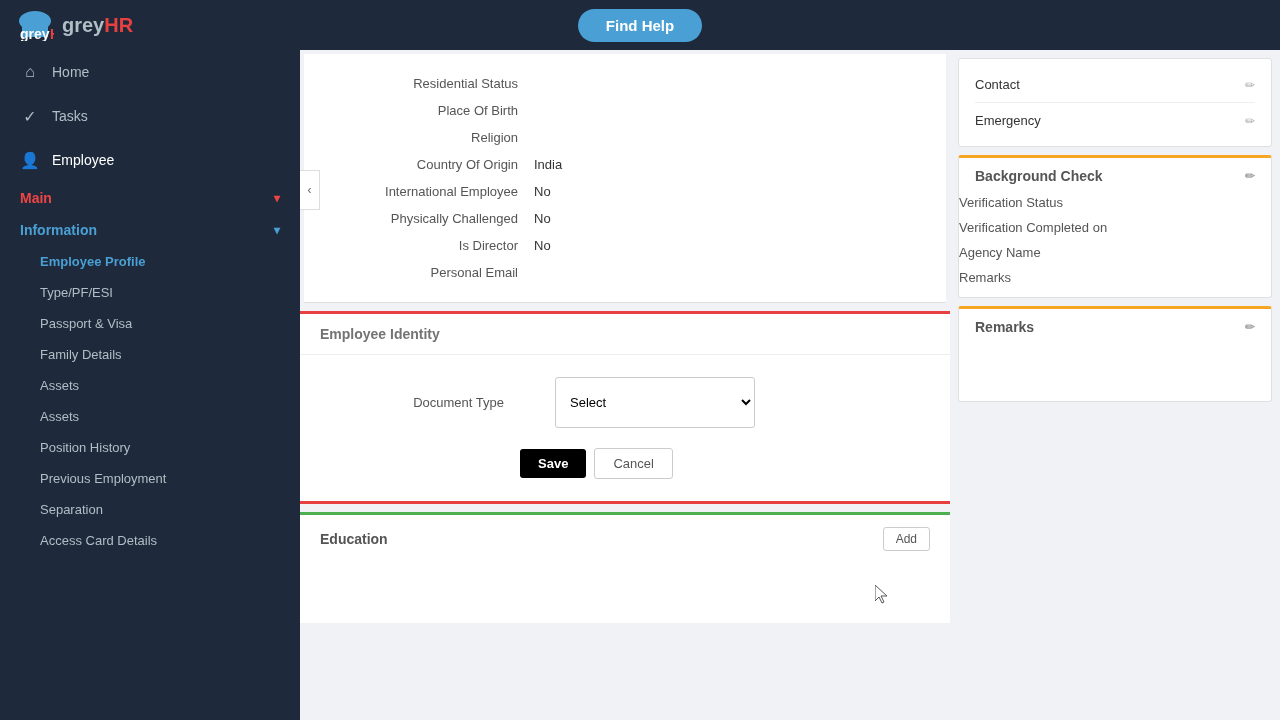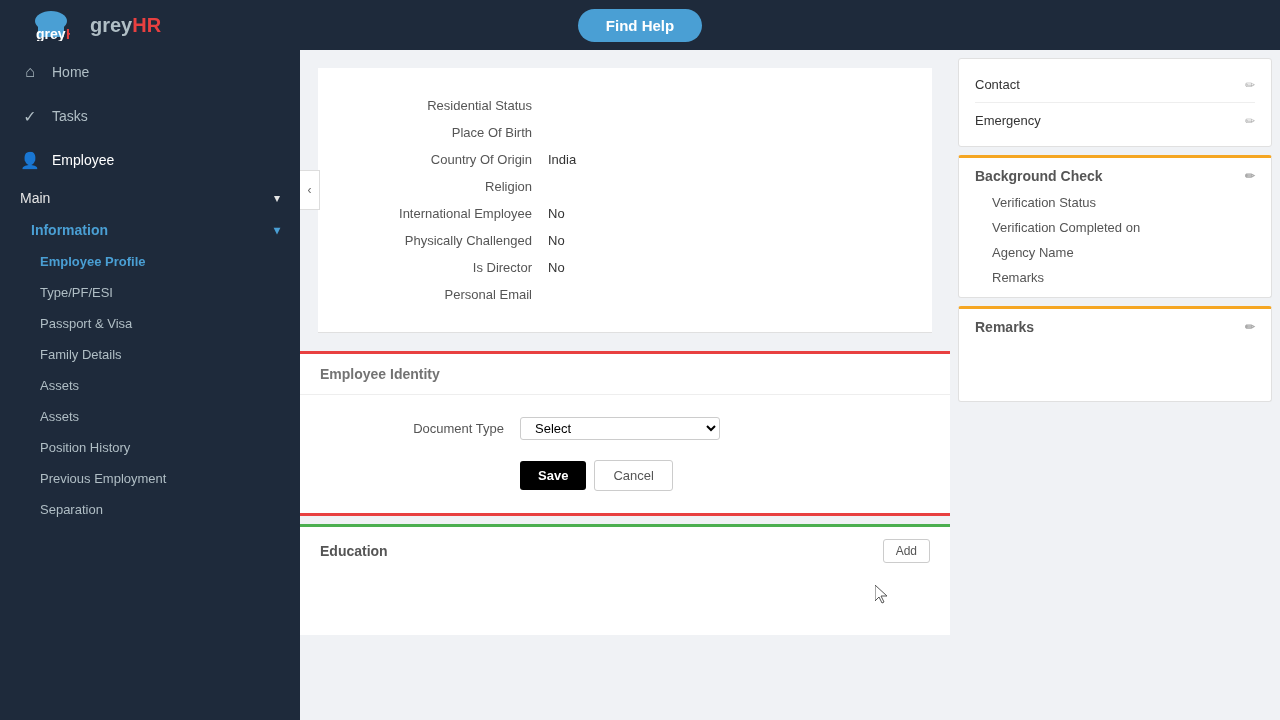--- a/index.html
+++ b/index.html
@@ -10,21 +10,21 @@
       background: #1e2a3b;
       height: 50px;
       display: flex;
       align-items: center;
       justify-content: center;
       position: relative;
       flex-shrink: 0;
     }
     .logo-area {
       position: absolute;
-      left: 16px;
+      left: 0;
       display: flex;
       align-items: center;
       padding: 0 16px;
     }
     .find-help-btn {
       background: #4a9fd4;
       color: white;
       border: none;
       border-radius: 20px;
       padding: 8px 28px;
@@ -60,28 +60,29 @@
     }
     .sidebar-nav-item.active { color: white; }
     .sidebar-icon {
       width: 20px; height: 20px;
       margin-right: 12px;
       display: flex; align-items: center; justify-content: center;
       font-size: 16px;
     }
     .sidebar-section {
       padding: 8px 20px 8px 20px;
-      color: #e5e5e5;
+      color: #ef4444;
       font-size: 14px;
       display: flex;
       align-items: center;
       justify-content: space-between;
       cursor: pointer;
-    }
-    .sidebar-section.active { color: #4a9fd4; font-weight: bold; margin-left: 11px; }
+      font-weight: bold;
+    }
+    .sidebar-section.active { color: #4a9fd4; font-weight: bold; }
     .sidebar-chevron { font-size: 12px; }
     .sidebar-sub-item {
       padding: 8px 20px 8px 40px;
       color: #b0bec5;
       font-size: 13px;
       cursor: pointer;
     }
     .sidebar-sub-item.active { color: #4a9fd4; font-weight: bold; }
 
     
@@ -106,22 +107,22 @@
       justify-content: center;
       cursor: pointer;
       z-index: 10;
       font-size: 12px;
       color: #666;
     }
 
     
     .form-section {
       background: white;
-      margin: 18px;
-      padding: 24px 20px;
+      margin: 4px;
+      padding: 16px 20px;
       border-bottom: 1px solid #e0e0e0;
     }
     .form-row {
       display: flex;
       align-items: center;
       padding: 6px 0;
     }
     .form-label {
       width: 200px;
       text-align: right;
@@ -153,25 +154,26 @@
     }
 
     
     .select-wrapper {
       display: flex;
       align-items: center;
       gap: 8px;
     }
     select.native-select {
       width: 200px;
-      padding: 2px 10px;
+      padding: 16px 10px;
       border: 1px solid #ccc;
       border-radius: 3px;
       font-size: 13px;
       background: white;
+      margin-left: 35px;
     }
 
     
     .btn-save {
       background: #000000;
       color: white;
       border: none;
       border-radius: 3px;
       padding: 7px 18px;
       font-size: 13px;
@@ -255,42 +257,42 @@
     .panel-card-title {
       padding: 10px 16px 6px;
       font-size: 14px;
       font-weight: bold;
       color: #555;
       display: flex;
       align-items: center;
       justify-content: space-between;
     }
     .panel-field {
-      padding: 5px 33px;
+      padding: 5px 0;
       font-size: 13px;
       color: #555;
     }
 
     
     ::-webkit-scrollbar { width: 6px; }
     ::-webkit-scrollbar-track { background: #f1f1f1; }
     ::-webkit-scrollbar-thumb { background: #ccc; border-radius: 3px; }
   </style>
 </head>
 <body>
 
 <div class="topbar">
   <div class="logo-area">
     <svg width="38" height="32" viewBox="0 0 38 32">
       <ellipse cx="19" cy="12" rx="16" ry="10" fill="#4a9fd4"></ellipse>
       <rect x="6" y="16" width="26" height="12" fill="#4a9fd4"></rect>
       <text x="4" y="30" font-size="14" font-weight="bold" fill="white">grey</text>
       <text x="34" y="30" font-size="14" font-weight="bold" fill="#e84040">HR</text>
     </svg>
-    <span style="font-size:20px;font-weight:bold;color:white;margin-left:20px;">
+    <span style="font-size:20px;font-weight:bold;color:white;margin-left:8px;">
       <span style="color:#b0bec5">grey</span><span style="color:#e84040">HR</span>
     </span>
   </div>
   <button class="find-help-btn">Find Help</button>
 </div>
 
 <div class="main-layout">
 
   <div class="sidebar">
     <div class="sidebar-nav-item">
@@ -336,44 +338,47 @@
     </div>
     <div class="sidebar-sub-item">
       <span>Position History</span>
     </div>
     <div class="sidebar-sub-item">
       <span>Previous Employment</span>
     </div>
     <div class="sidebar-sub-item">
       <span>Separation</span>
     </div>
+    <div class="sidebar-sub-item">
+      <span>Access Card Details</span>
+    </div>
   </div>
 
   <div class="content-area">
 
     <div style="flex:1;overflow-y:auto;background:#f0f2f5;position:relative;">
 
       <div class="collapse-btn">‹</div>
 
       <div class="form-section" style="padding-left:30px;">
         <div class="form-row">
           <span class="form-label">Residential Status</span>
           <span class="form-value"></span>
         </div>
         <div class="form-row">
           <span class="form-label">Place Of Birth</span>
           <span class="form-value"></span>
         </div>
         <div class="form-row">
+          <span class="form-label">Religion</span>
+          <span class="form-value"></span>
+        </div>
+        <div class="form-row">
           <span class="form-label">Country Of Origin</span>
           <span class="form-value">India</span>
-        </div>
-        <div class="form-row">
-          <span class="form-label">Religion</span>
-          <span class="form-value"></span>
         </div>
         <div class="form-row">
           <span class="form-label">International Employee</span>
           <span class="form-value">No</span>
         </div>
         <div class="form-row">
           <span class="form-label">Physically Challenged</span>
           <span class="form-value">No</span>
         </div>
         <div class="form-row">

